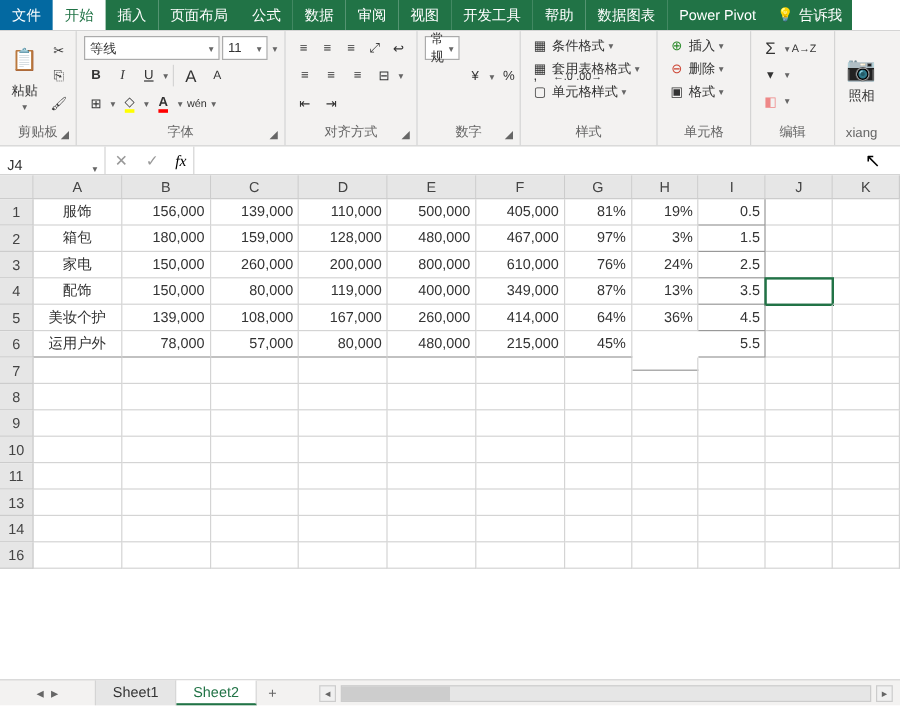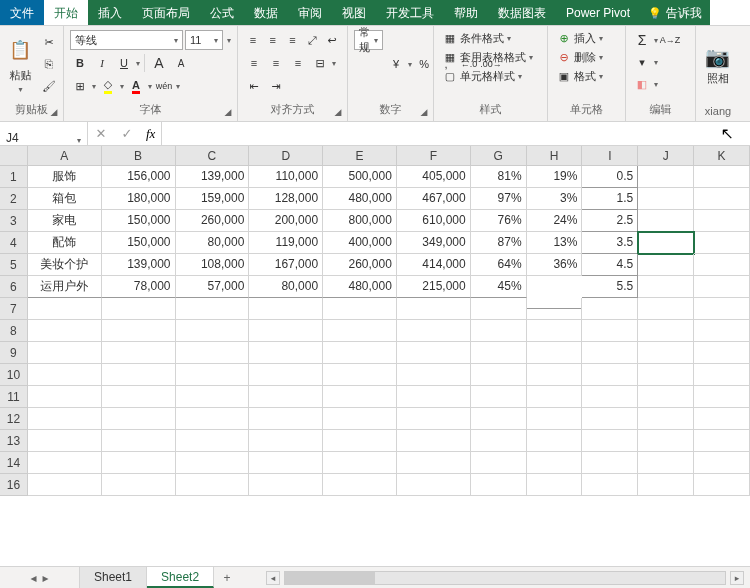--- a/index.html
+++ b/index.html
@@ -460,34 +460,20 @@
         <div class="cell cw-D"></div>
         <div class="cell cw-E"></div>
         <div class="cell cw-F"></div>
         <div class="cell cw-G"></div>
         <div class="cell cw-H"></div>
         <div class="cell cw-I"></div>
         <div class="cell cw-J"></div>
         <div class="cell cw-K"></div>
       </div>
       <div class="gridrow">
-        <div class="rowhead">12</div>
-        <div class="cell cw-A"></div>
-        <div class="cell cw-B"></div>
-        <div class="cell cw-C"></div>
-        <div class="cell cw-D"></div>
-        <div class="cell cw-E"></div>
-        <div class="cell cw-F"></div>
-        <div class="cell cw-G"></div>
-        <div class="cell cw-H"></div>
-        <div class="cell cw-I"></div>
-        <div class="cell cw-J"></div>
-        <div class="cell cw-K"></div>
-      </div>
-      <div class="gridrow">
         <div class="rowhead">13</div>
         <div class="cell cw-A"></div>
         <div class="cell cw-B"></div>
         <div class="cell cw-C"></div>
         <div class="cell cw-D"></div>
         <div class="cell cw-E"></div>
         <div class="cell cw-F"></div>
         <div class="cell cw-G"></div>
         <div class="cell cw-H"></div>
         <div class="cell cw-I"></div>

